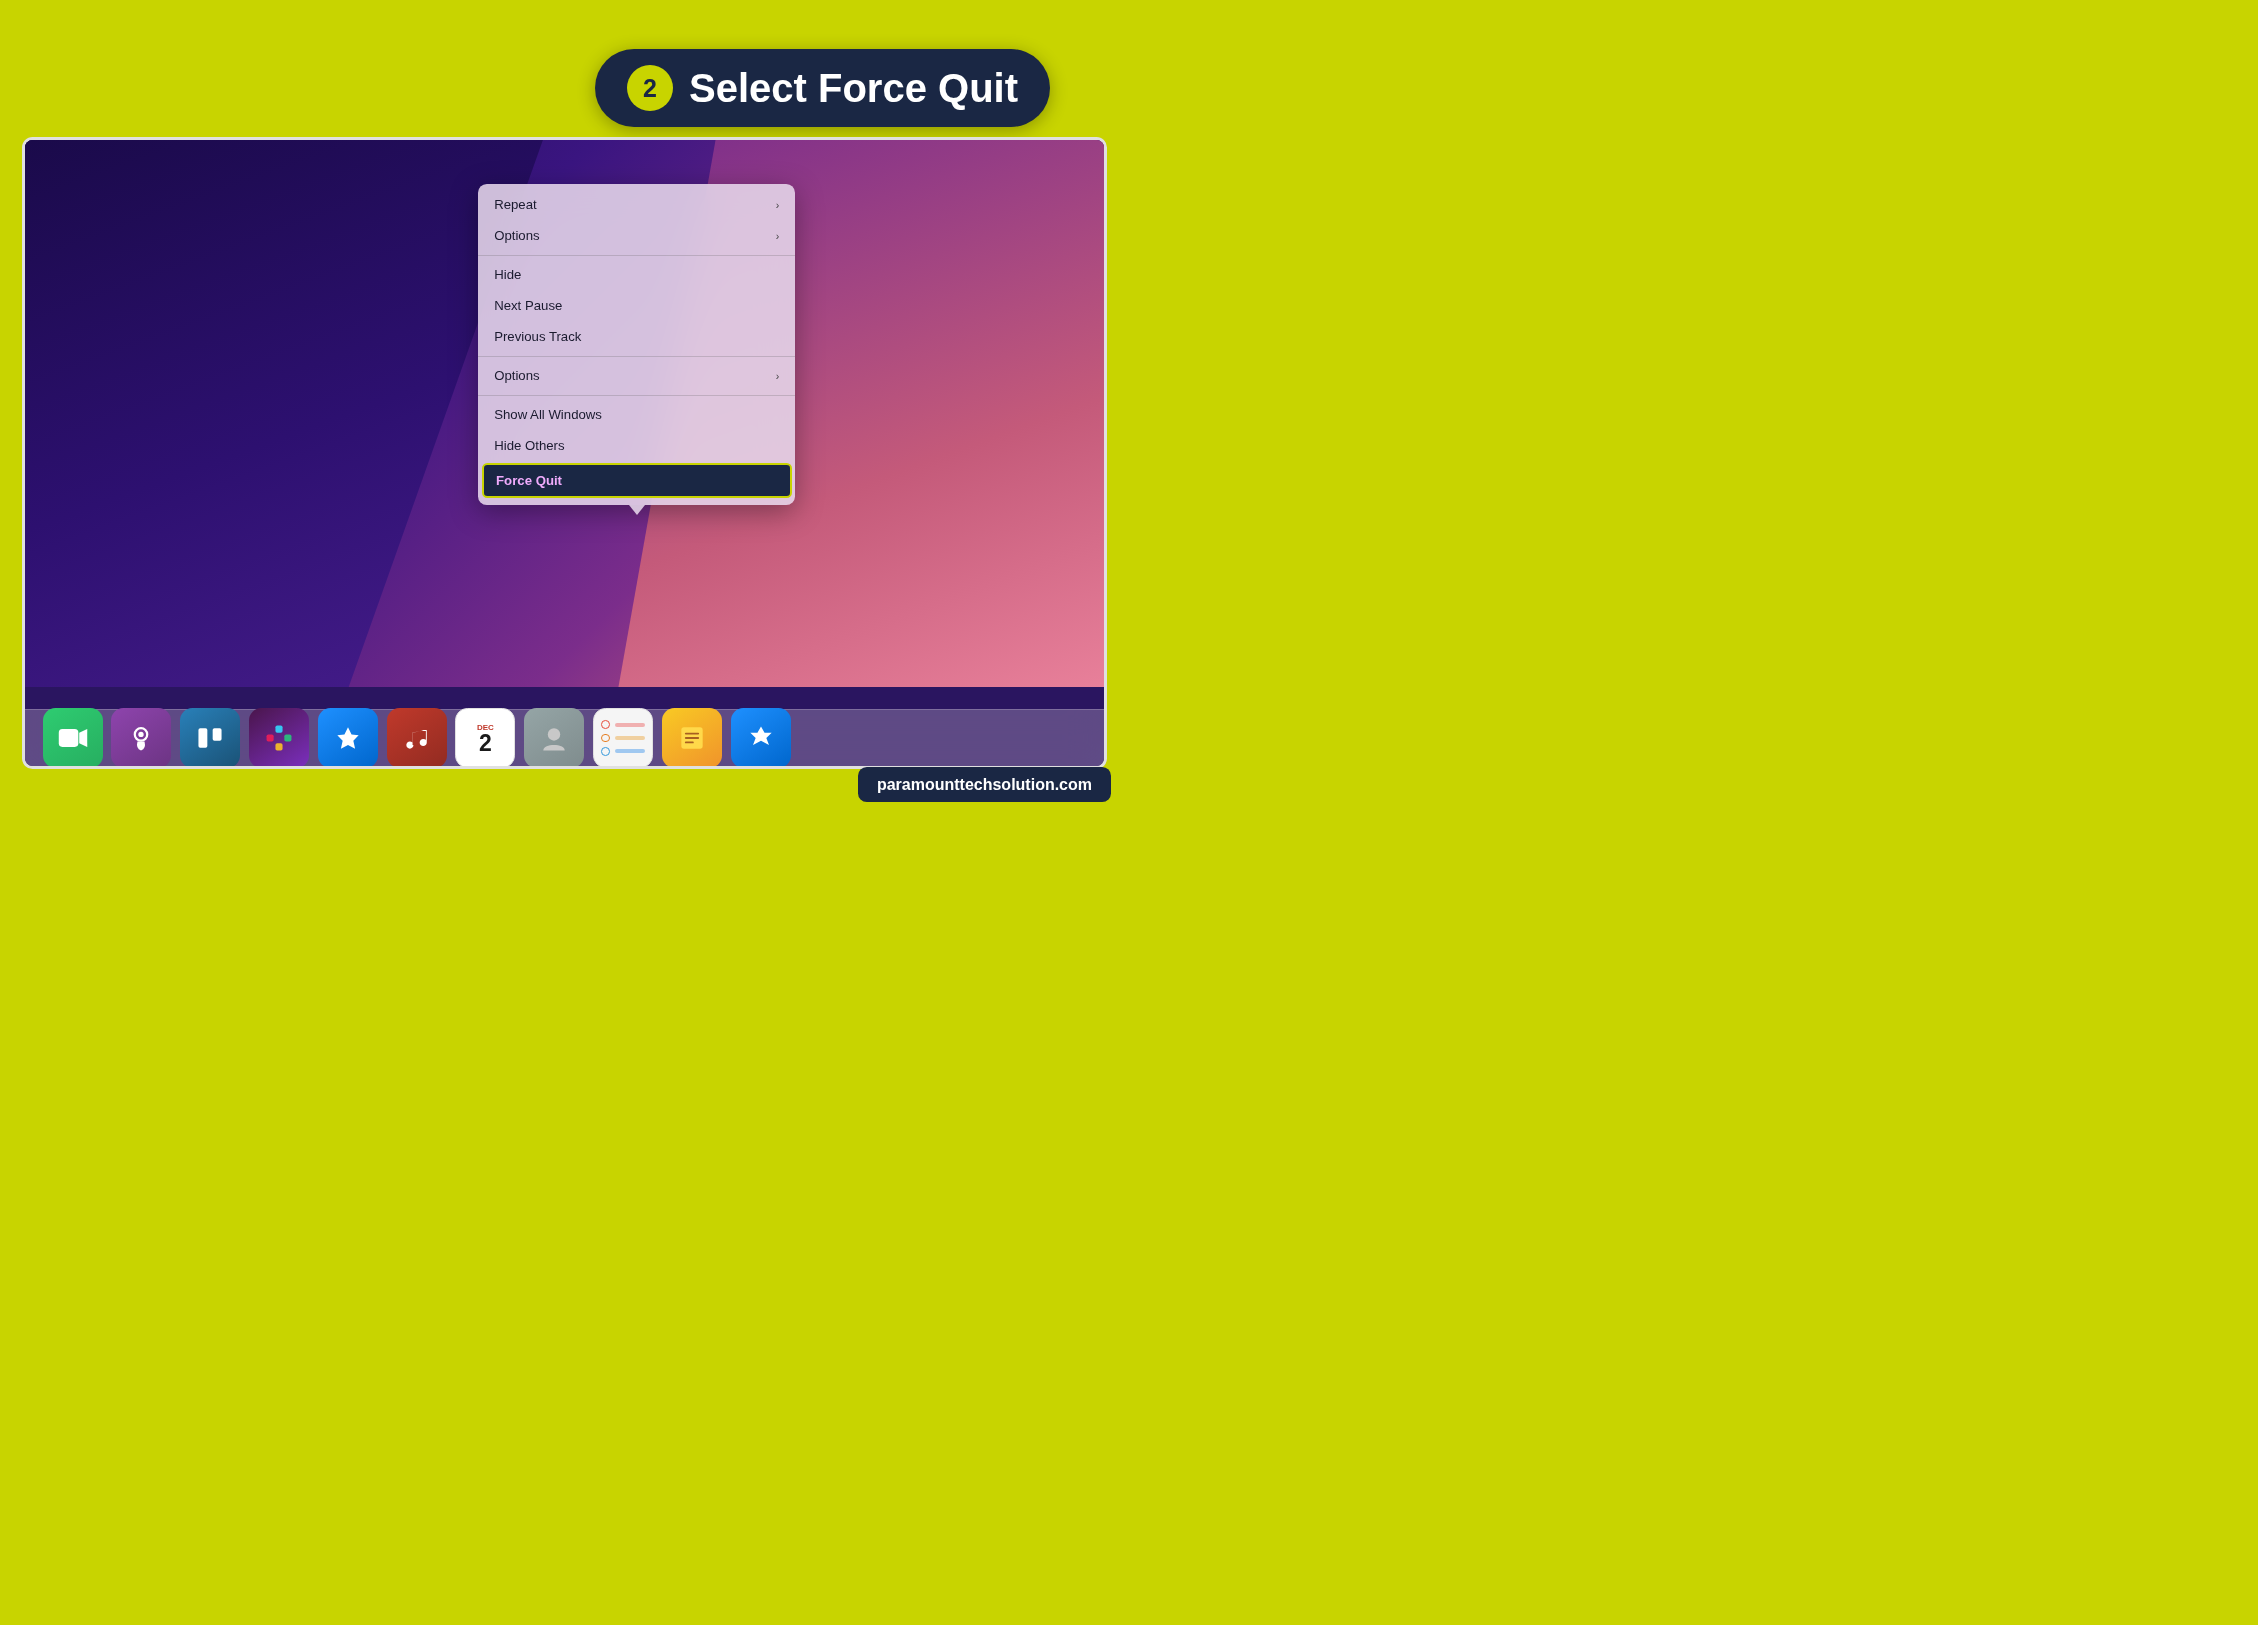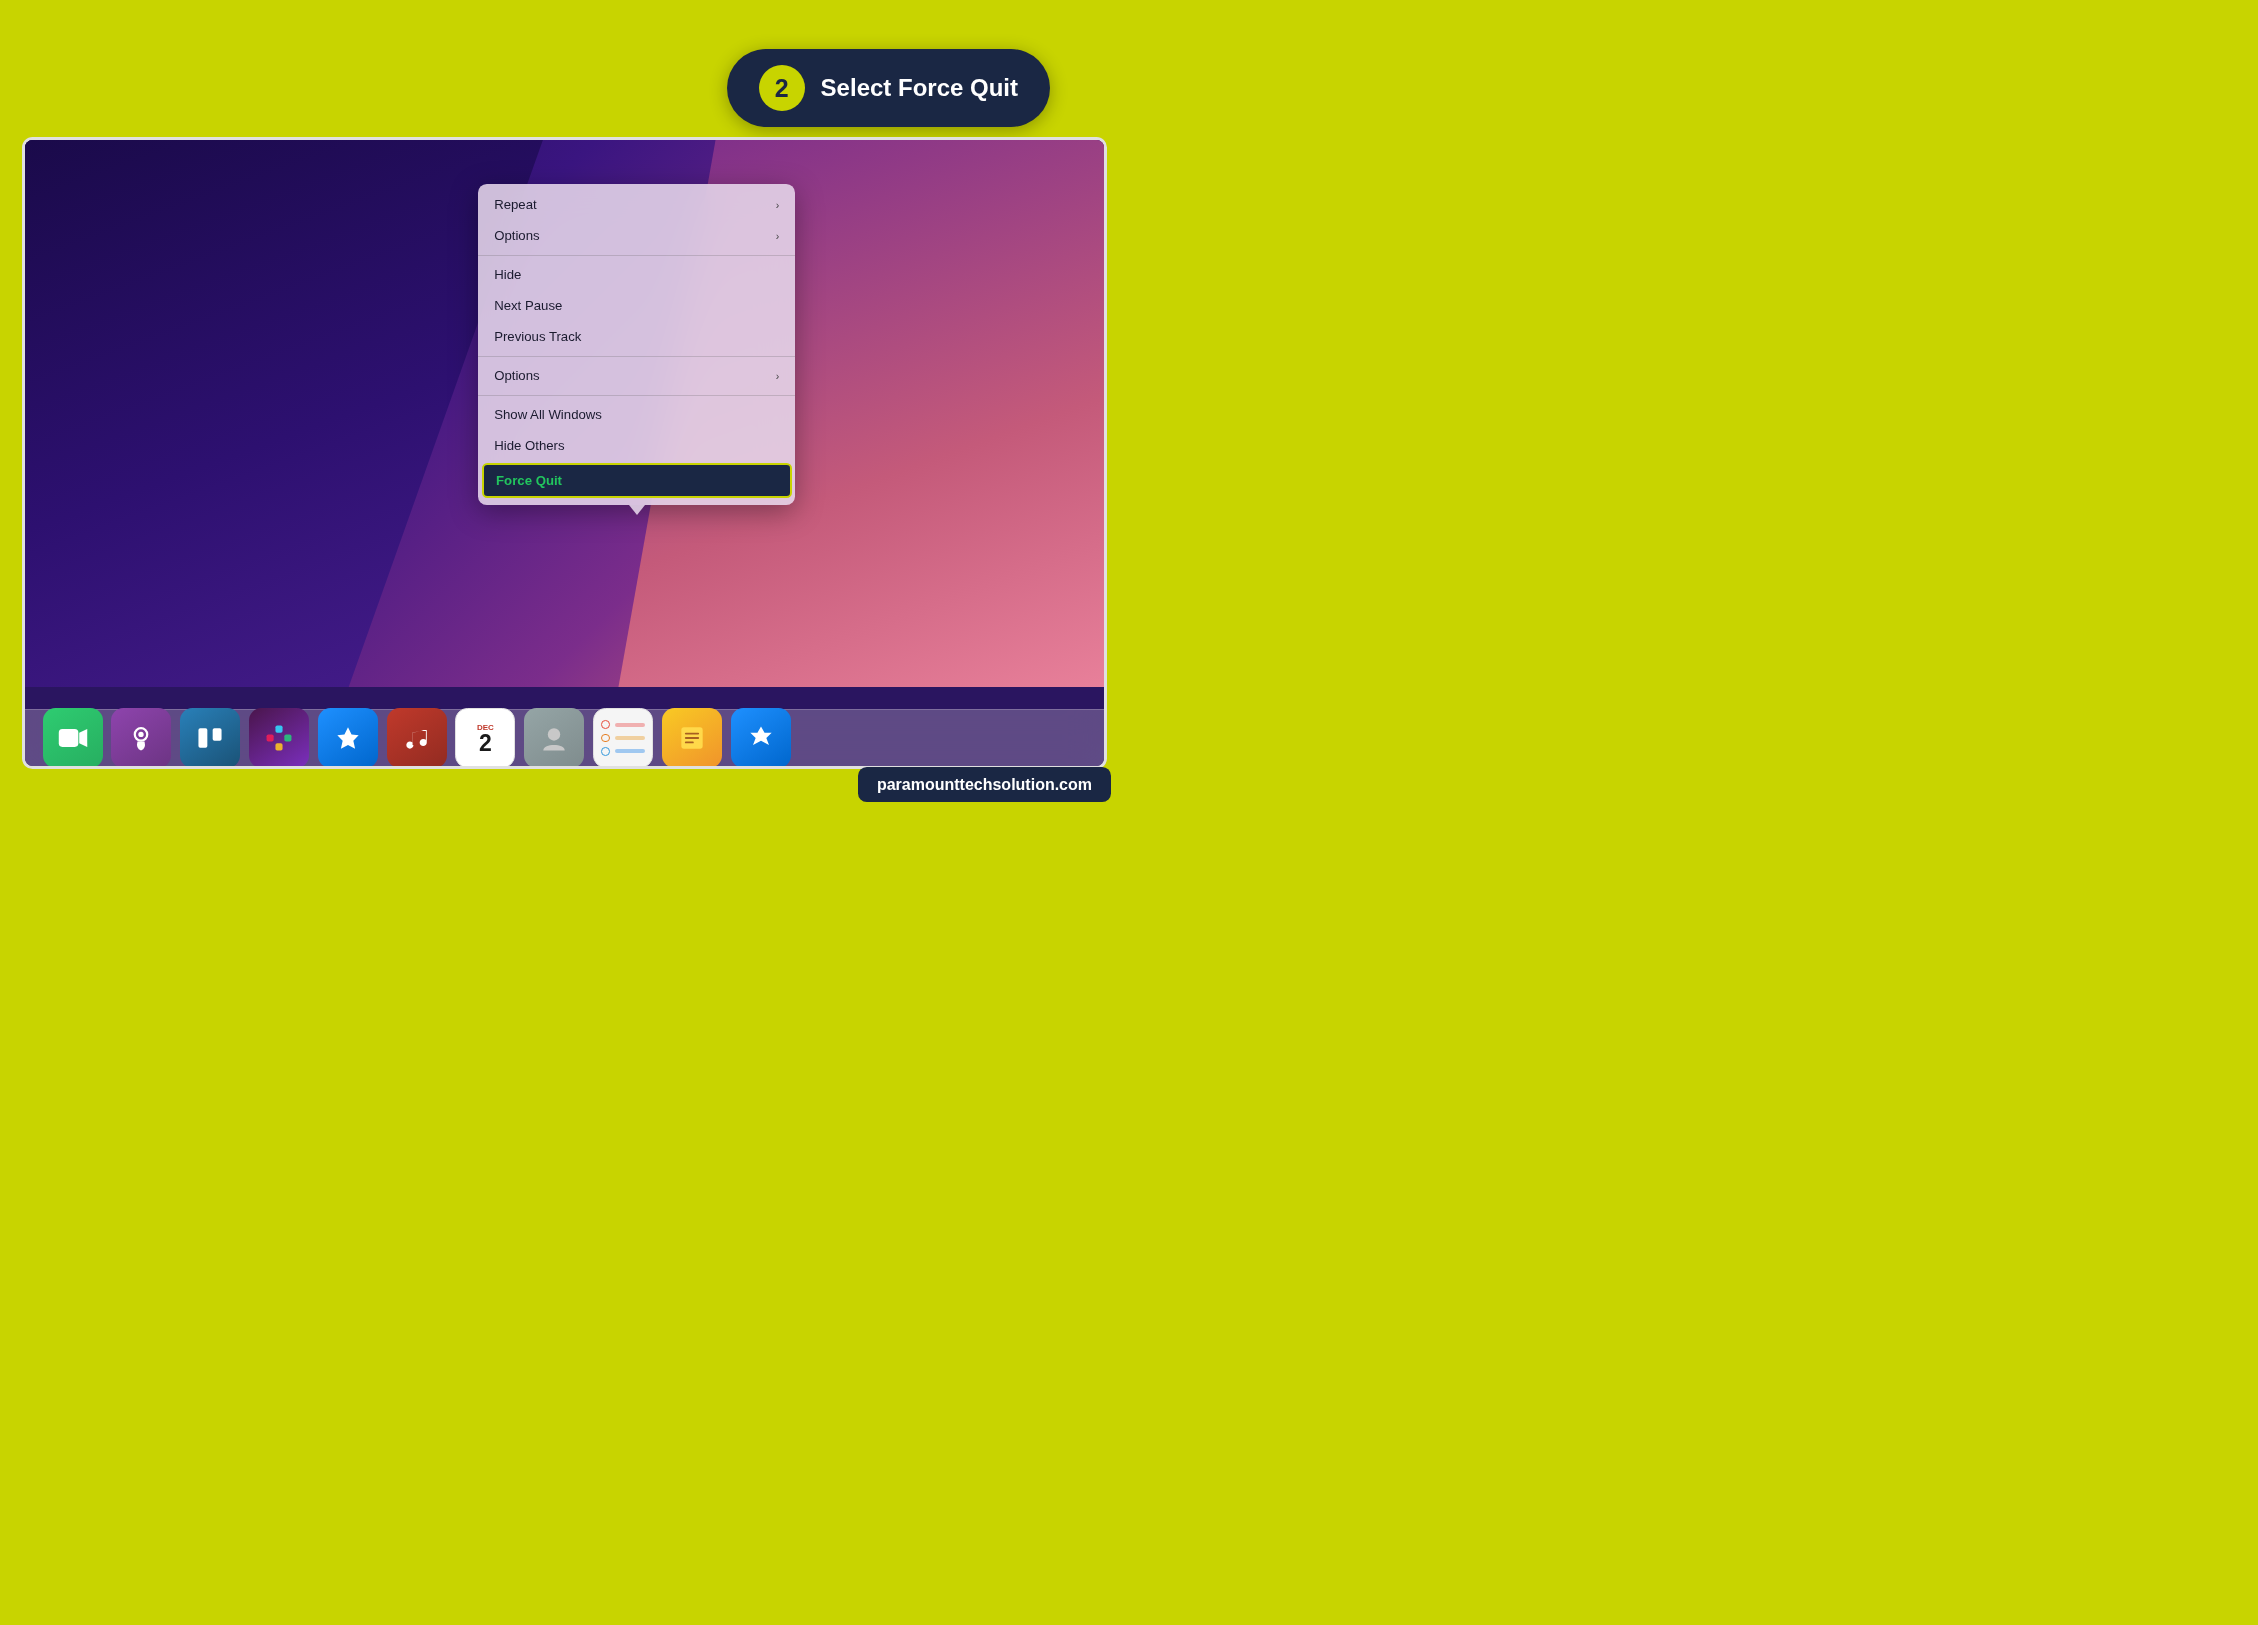--- a/index.html
+++ b/index.html
@@ -36,21 +36,21 @@
       display: flex;
       align-items: center;
       justify-content: center;
       font-size: 25px;
       font-weight: 900;
       flex-shrink: 0;
     }
 
     .step-title {
       color: #ffffff;
-      font-size: 24px;
+      font-size: 40px;
       font-weight: 800;
       white-space: nowrap;
     }
 
     
     .arrow-container {
       position: absolute;
       top: 124px;
       right: 49px;
       width: 176px;
@@ -133,21 +133,21 @@
       margin: 3.5px 0;
     }
 
     .menu-chevron {
       font-size: 10.6px;
       color: #444;
     }
 
     .menu-item-force-quit {
       background: #1a2744;
-      color: #22c55e;
+      color: #f0abfc;
       font-weight: 600;
       border: 2.2px solid #c8d400;
       border-radius: 5.3px;
       margin: 1.8px 3.5px;
       padding: 8px 12.4px;
     }
 
     
     .context-menu-pointer {
       position: absolute;

